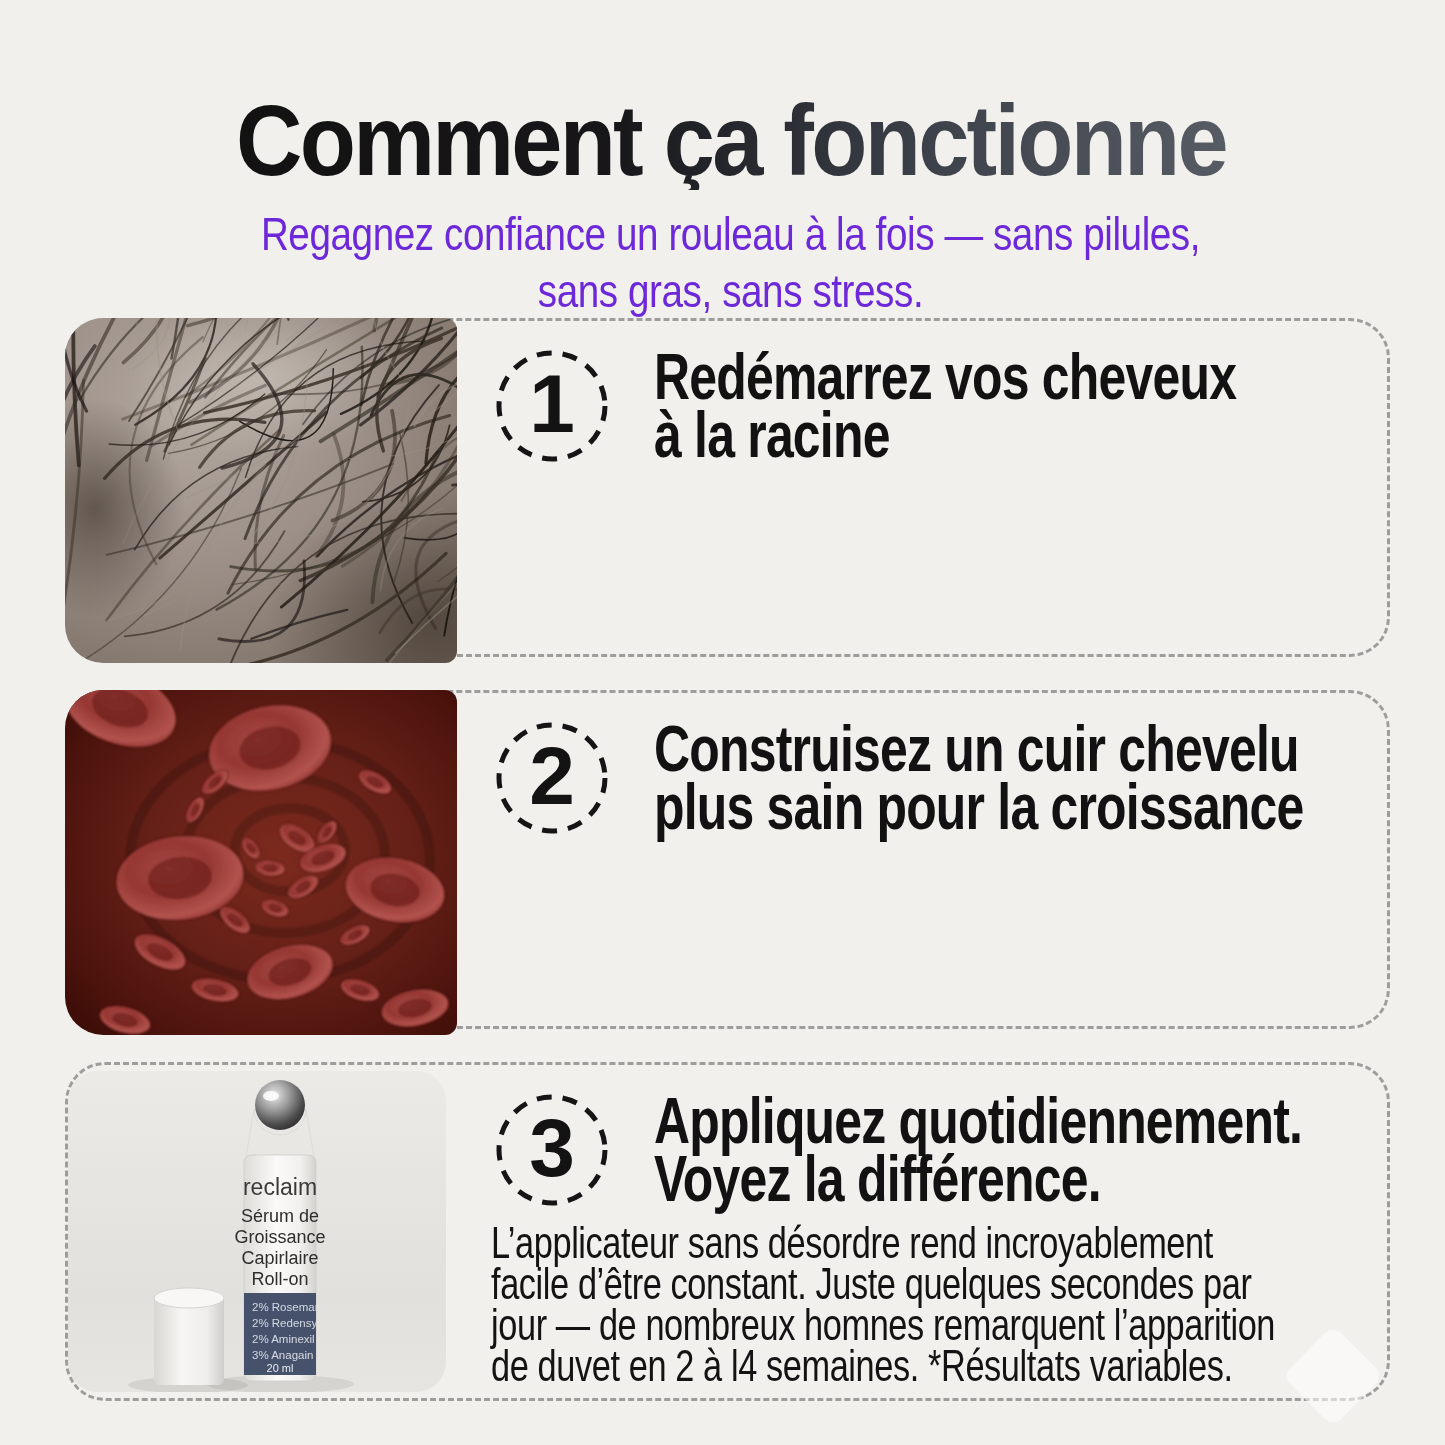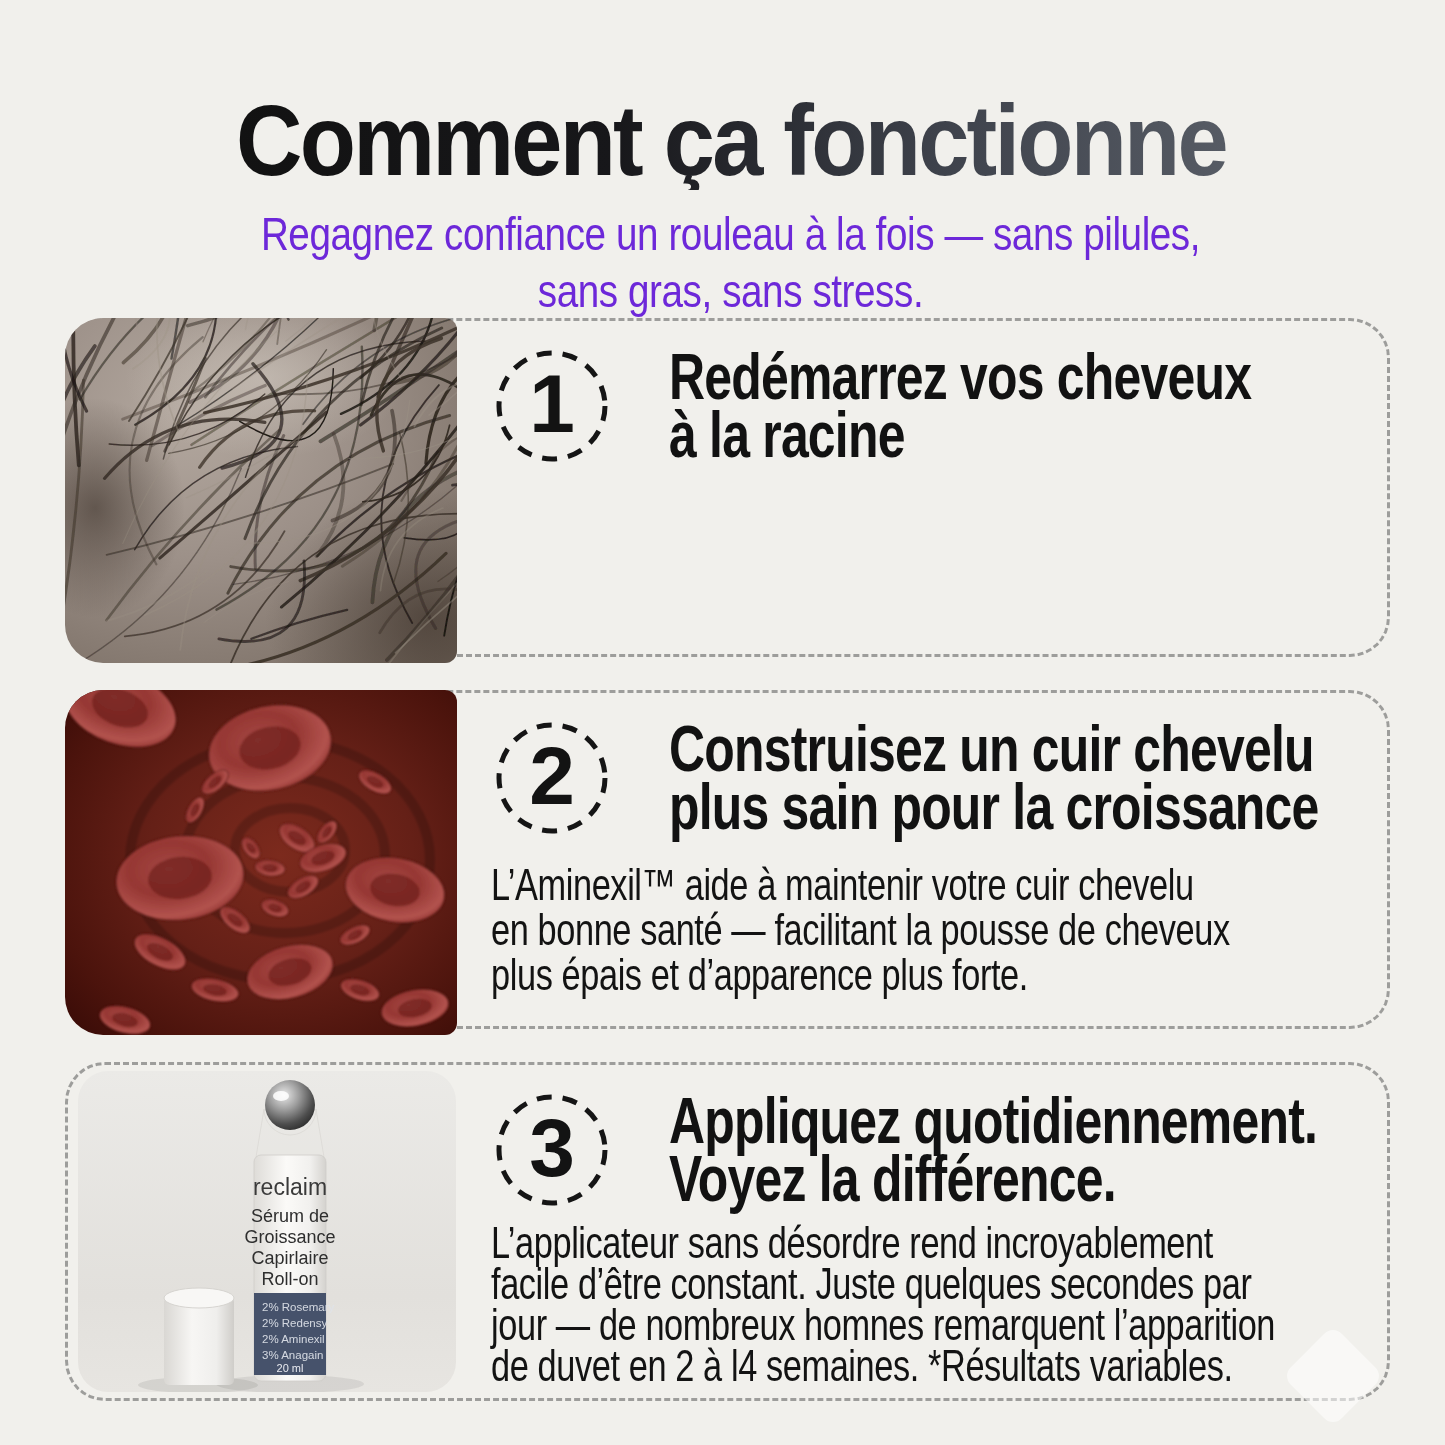--- a/index.html
+++ b/index.html
@@ -16,30 +16,30 @@
          -webkit-background-clip:text;background-clip:text;color:transparent;}
   .subtitle{margin-top:16px;font-size:46px;line-height:57px;letter-spacing:-.5px;color:#6d28d9;}
   .subtitle .sline{display:block;white-space:nowrap;transform:scaleX(.84);transform-origin:center top;}
 
   
   .cards{position:absolute;left:65px;top:318px;width:1325px;}
   .card{position:relative;box-sizing:border-box;width:1325px;height:339px;
         border:3px dashed #9d9d9b;border-radius:40px;margin-bottom:33px;}
   .media{position:absolute;left:-3px;top:-3px;width:392px;height:345px;
          border-radius:38px 12px 12px 38px;overflow:hidden;}
-  .card.inset-media .media{left:10px;top:6px;width:378px;height:321px;border-radius:30px;}
+  .card.inset-media .media{left:0;top:6px;width:378px;height:321px;border-radius:30px;}
   .media svg{display:block;width:100%;height:100%;}
 
   .textcol{position:absolute;left:423px;top:0;right:30px;padding-top:25px;}
   .steprow{display:flex;align-items:flex-start;}
   .badge{position:relative;flex:none;width:116px;height:116px;margin:2px 0 0 3px;}
   .badge svg{position:absolute;inset:0;}
   .badge .num{position:absolute;inset:0;display:flex;align-items:center;justify-content:center;
               font-size:82px;font-weight:700;color:#131313;padding-bottom:4px;}
-  .heading{margin-left:59px;padding-top:2px;}
+  .heading{margin-left:44px;padding-top:2px;}
   .hline{display:block;white-space:nowrap;font-size:64px;font-weight:700;letter-spacing:-1px;
          line-height:58px;color:#121212;transform:scaleX(.78);transform-origin:left top;}
   .bodytext{margin-top:26px;}
   .bline{display:block;white-space:nowrap;font-size:44px;letter-spacing:-.5px;line-height:45px;
          color:#131313;transform:scaleX(.78);transform-origin:left top;}
   .card.tight .bline{line-height:41px;}
   .card.tight .bodytext{margin-top:14px;}
   .bline:empty{display:none;}
   .corner-sheen{position:absolute;right:18px;bottom:-14px;width:72px;height:72px;
                 background:rgba(255,255,255,.55);transform:rotate(45deg);border-radius:12px;}
@@ -348,26 +348,20 @@
             <svg viewBox="0 0 116 116">
               <circle cx="58" cy="58" r="53" fill="none" stroke="#151515" stroke-width="5" stroke-dasharray="15 11"></circle>
             </svg>
             <span class="num">2</span>
           </div>
           <div class="heading">
             <span class="hline">Construisez un cuir chevelu</span>
             <span class="hline">plus sain pour la croissance</span>
           </div>
         </div>
-        <div class="bodytext">
-          <span class="bline">L’Aminexil™ aide à maintenir votre cuir chevelu</span>
-          <span class="bline">en bonne santé — facilitant la pousse de cheveux</span>
-          <span class="bline">plus épais et d’apparence plus forte.</span>
-
-        </div>
       </div>
     </div>
 
     <div class="card tight inset-media">
       <div class="media">
         <svg viewBox="0 0 378 321" preserveAspectRatio="xMidYMid slice">
           <defs>
             <linearGradient id="photoBg" x1="0" y1="0" x2="0" y2="1">
               <stop offset="0%" stop-color="#ebeae7"></stop>
               <stop offset="70%" stop-color="#e2e0dc"></stop>

